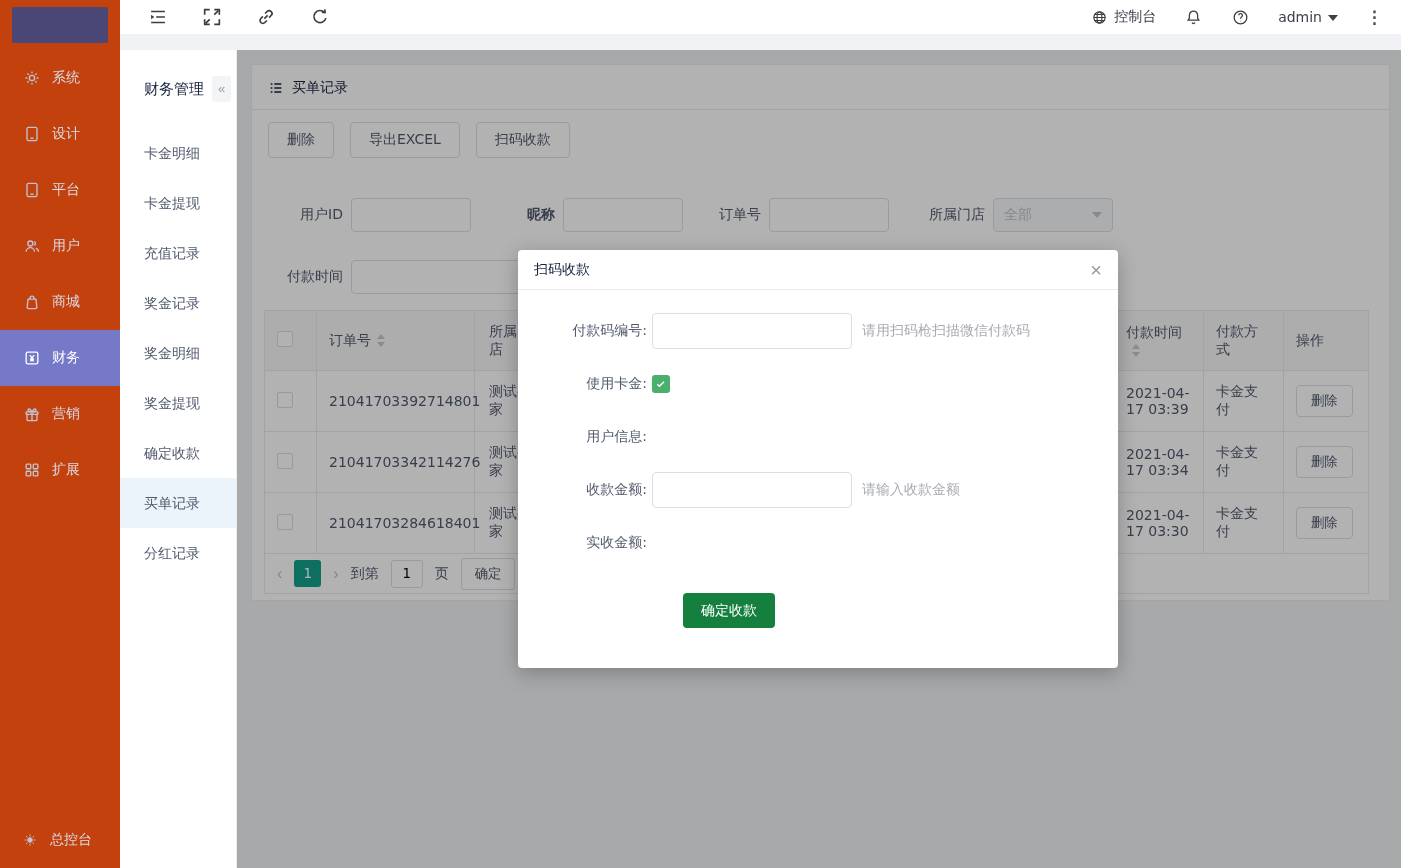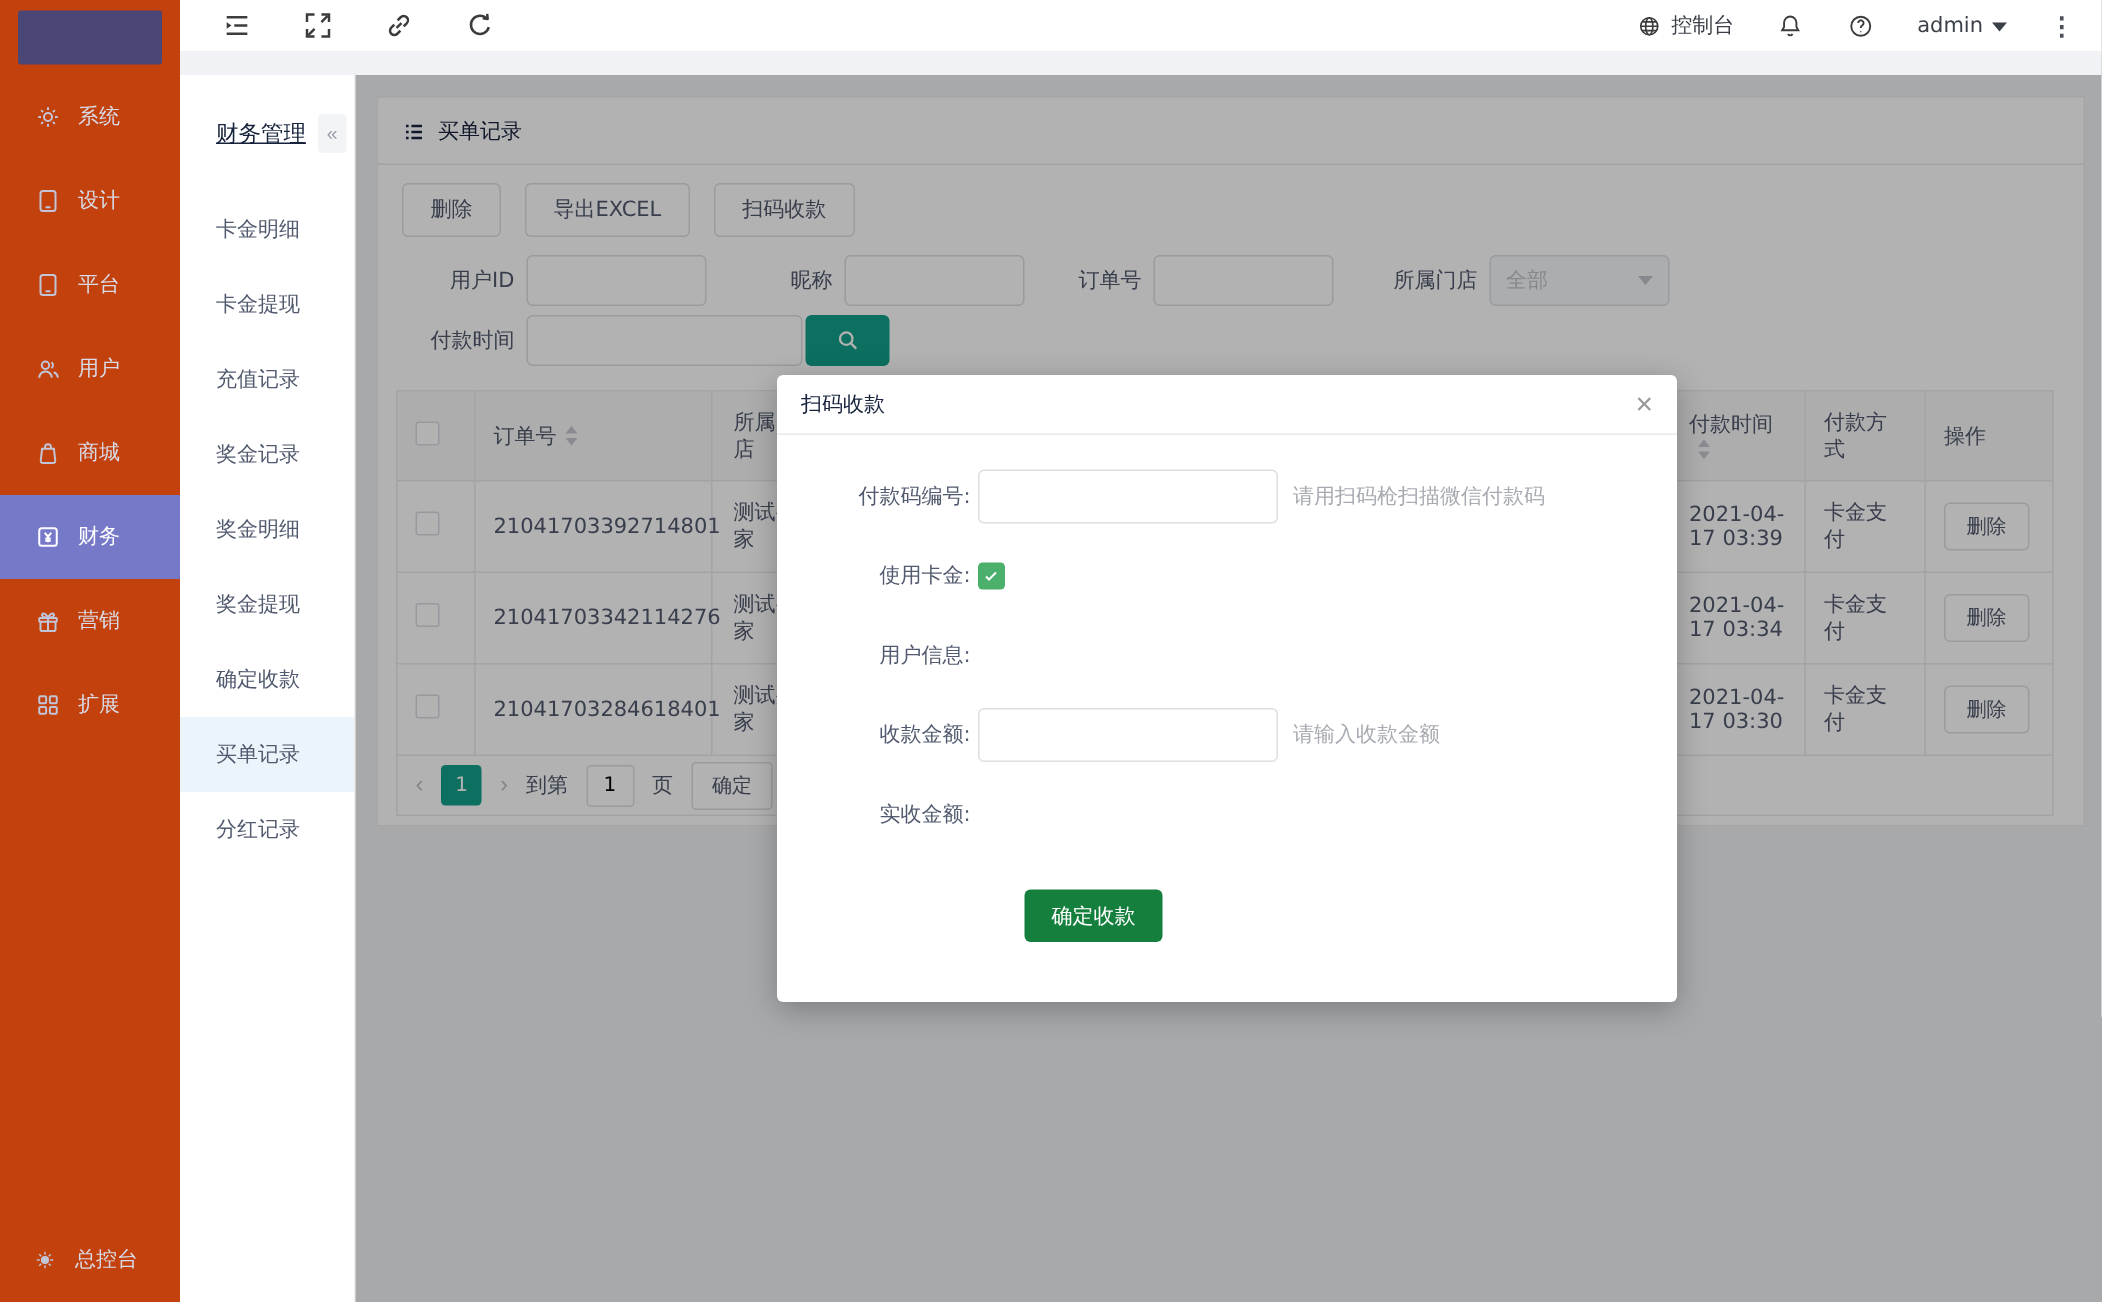--- a/index.html
+++ b/index.html
@@ -17,21 +17,21 @@
   .nav-item.active .nicon { color:#ffffff; }
   .sidebar-footer { position:absolute; left:0; right:0; bottom:0; height:56px; display:flex;
     align-items:center; padding-left:22px; color:#d9dbe8; cursor:pointer; }
   .sidebar-footer .nicon { display:inline-flex; width:16px; height:16px; margin-right:12px; color:#c2c4d8; }
 
   
   .submenu { position:absolute; left:120px; top:50px; bottom:0; width:117px; background:#ffffff;
     border-right:1px solid #eeeeee; z-index:4; }
   .submenu-header { display:flex; align-items:center; justify-content:space-between;
     padding:26px 5px 26px 24px; }
-  .submenu-title { font-size:15px; color:#17233d;text-decoration:underline; }
+  .submenu-title { font-size:15px; color:#17233d; }
   .collapse-btn { width:19px; height:26px; background:#f3f4f6; border:none; border-radius:3px;
     color:#9aa0ab; font-size:13px; cursor:pointer; line-height:26px; }
   .submenu-item { height:50px; line-height:50px; padding-left:24px; color:#515a6e; cursor:pointer; list-style:none; }
   .submenu-item.active { background:#ebf4fb; }
 
   
   .topbar { position:absolute; left:120px; right:0; top:0; height:35px; background:#ffffff;
     display:flex; align-items:center; border-bottom:1px solid #f0f0f0; z-index:4; }
   .topbar-left { display:flex; align-items:center; gap:32px; padding-left:27px; }
   .tb-icon { display:inline-flex; width:22px; height:22px; color:#3c3c3c; background:none; border:none; cursor:pointer; }
@@ -47,29 +47,29 @@
   .card { margin:14px 11px 0 14px; background:#ffffff; border:1px solid #ececec; padding-bottom:6px; }
   .card-header { display:flex; align-items:center; gap:8px; padding:14px 16px 12px 16px;
     border-bottom:1px solid #e8eaec; color:#17233d; }
   .card-header .hicon { display:inline-flex; width:16px; height:16px; color:#17233d; }
 
   .toolbar { display:flex; gap:16px; padding:12px 16px 0 16px; }
   .btn { height:36px; padding:0 18px; background:#ffffff; border:1px solid #dcdee2; border-radius:4px;
     color:#515a6e; font-size:14px; font-family:inherit; cursor:pointer; }
 
   .filters { padding:12px 16px 10px 16px; }
-  .filter-row { display:flex; align-items:center; margin-bottom:6px; }
+  .filter-row { display:flex; align-items:center; margin-bottom:6px;margin-top:28px; }
   .f-label { width:75px; text-align:right; margin-right:8px; color:#515a6e; }
   .f-input { width:120px; height:34px; border:1px solid #dcdee2; border-radius:4px; background:#fff; padding:0 8px; font-family:inherit; }
   .f-input.wide { width:184px; }
   .f-select { width:120px; height:34px; border:1px solid #dcdee2; border-radius:4px; background:#f7f8fa;
     display:flex; align-items:center; justify-content:space-between; padding:0 10px; color:#c0c4cc; cursor:pointer; }
   .sel-caret { width:0; height:0; border-left:5px solid transparent; border-right:5px solid transparent;
     border-top:6px solid #c0c4cc; }
-  .ml1 { margin-left:56px; } .ml2 { margin-left:36px; } .ml3 { margin-left:40px; }
+  .ml1 { margin-left:56px;font-weight:bold; } .ml2 { margin-left:36px; } .ml3 { margin-left:40px; }
   .search-btn { width:56px; height:34px; margin-left:2px; border:none; border-radius:4px;
     background:#12a089; display:flex; align-items:center; justify-content:center; cursor:pointer; }
 
   .table-wrap { margin:0 20px 0 12px; }
   table { width:100%; border-collapse:collapse; table-layout:fixed; }
   th,td { border:1px solid #e8eaec; padding:8px 12px; text-align:left; font-weight:normal;
     color:#515a6e; font-size:14px; vertical-align:middle; }
   thead th { background:#f8f8f9; height:60px; }
   tbody td { height:61px; }
   col.c-check { width:52px; } col.c-order { width:158px; } col.c-store { width:77px; }

